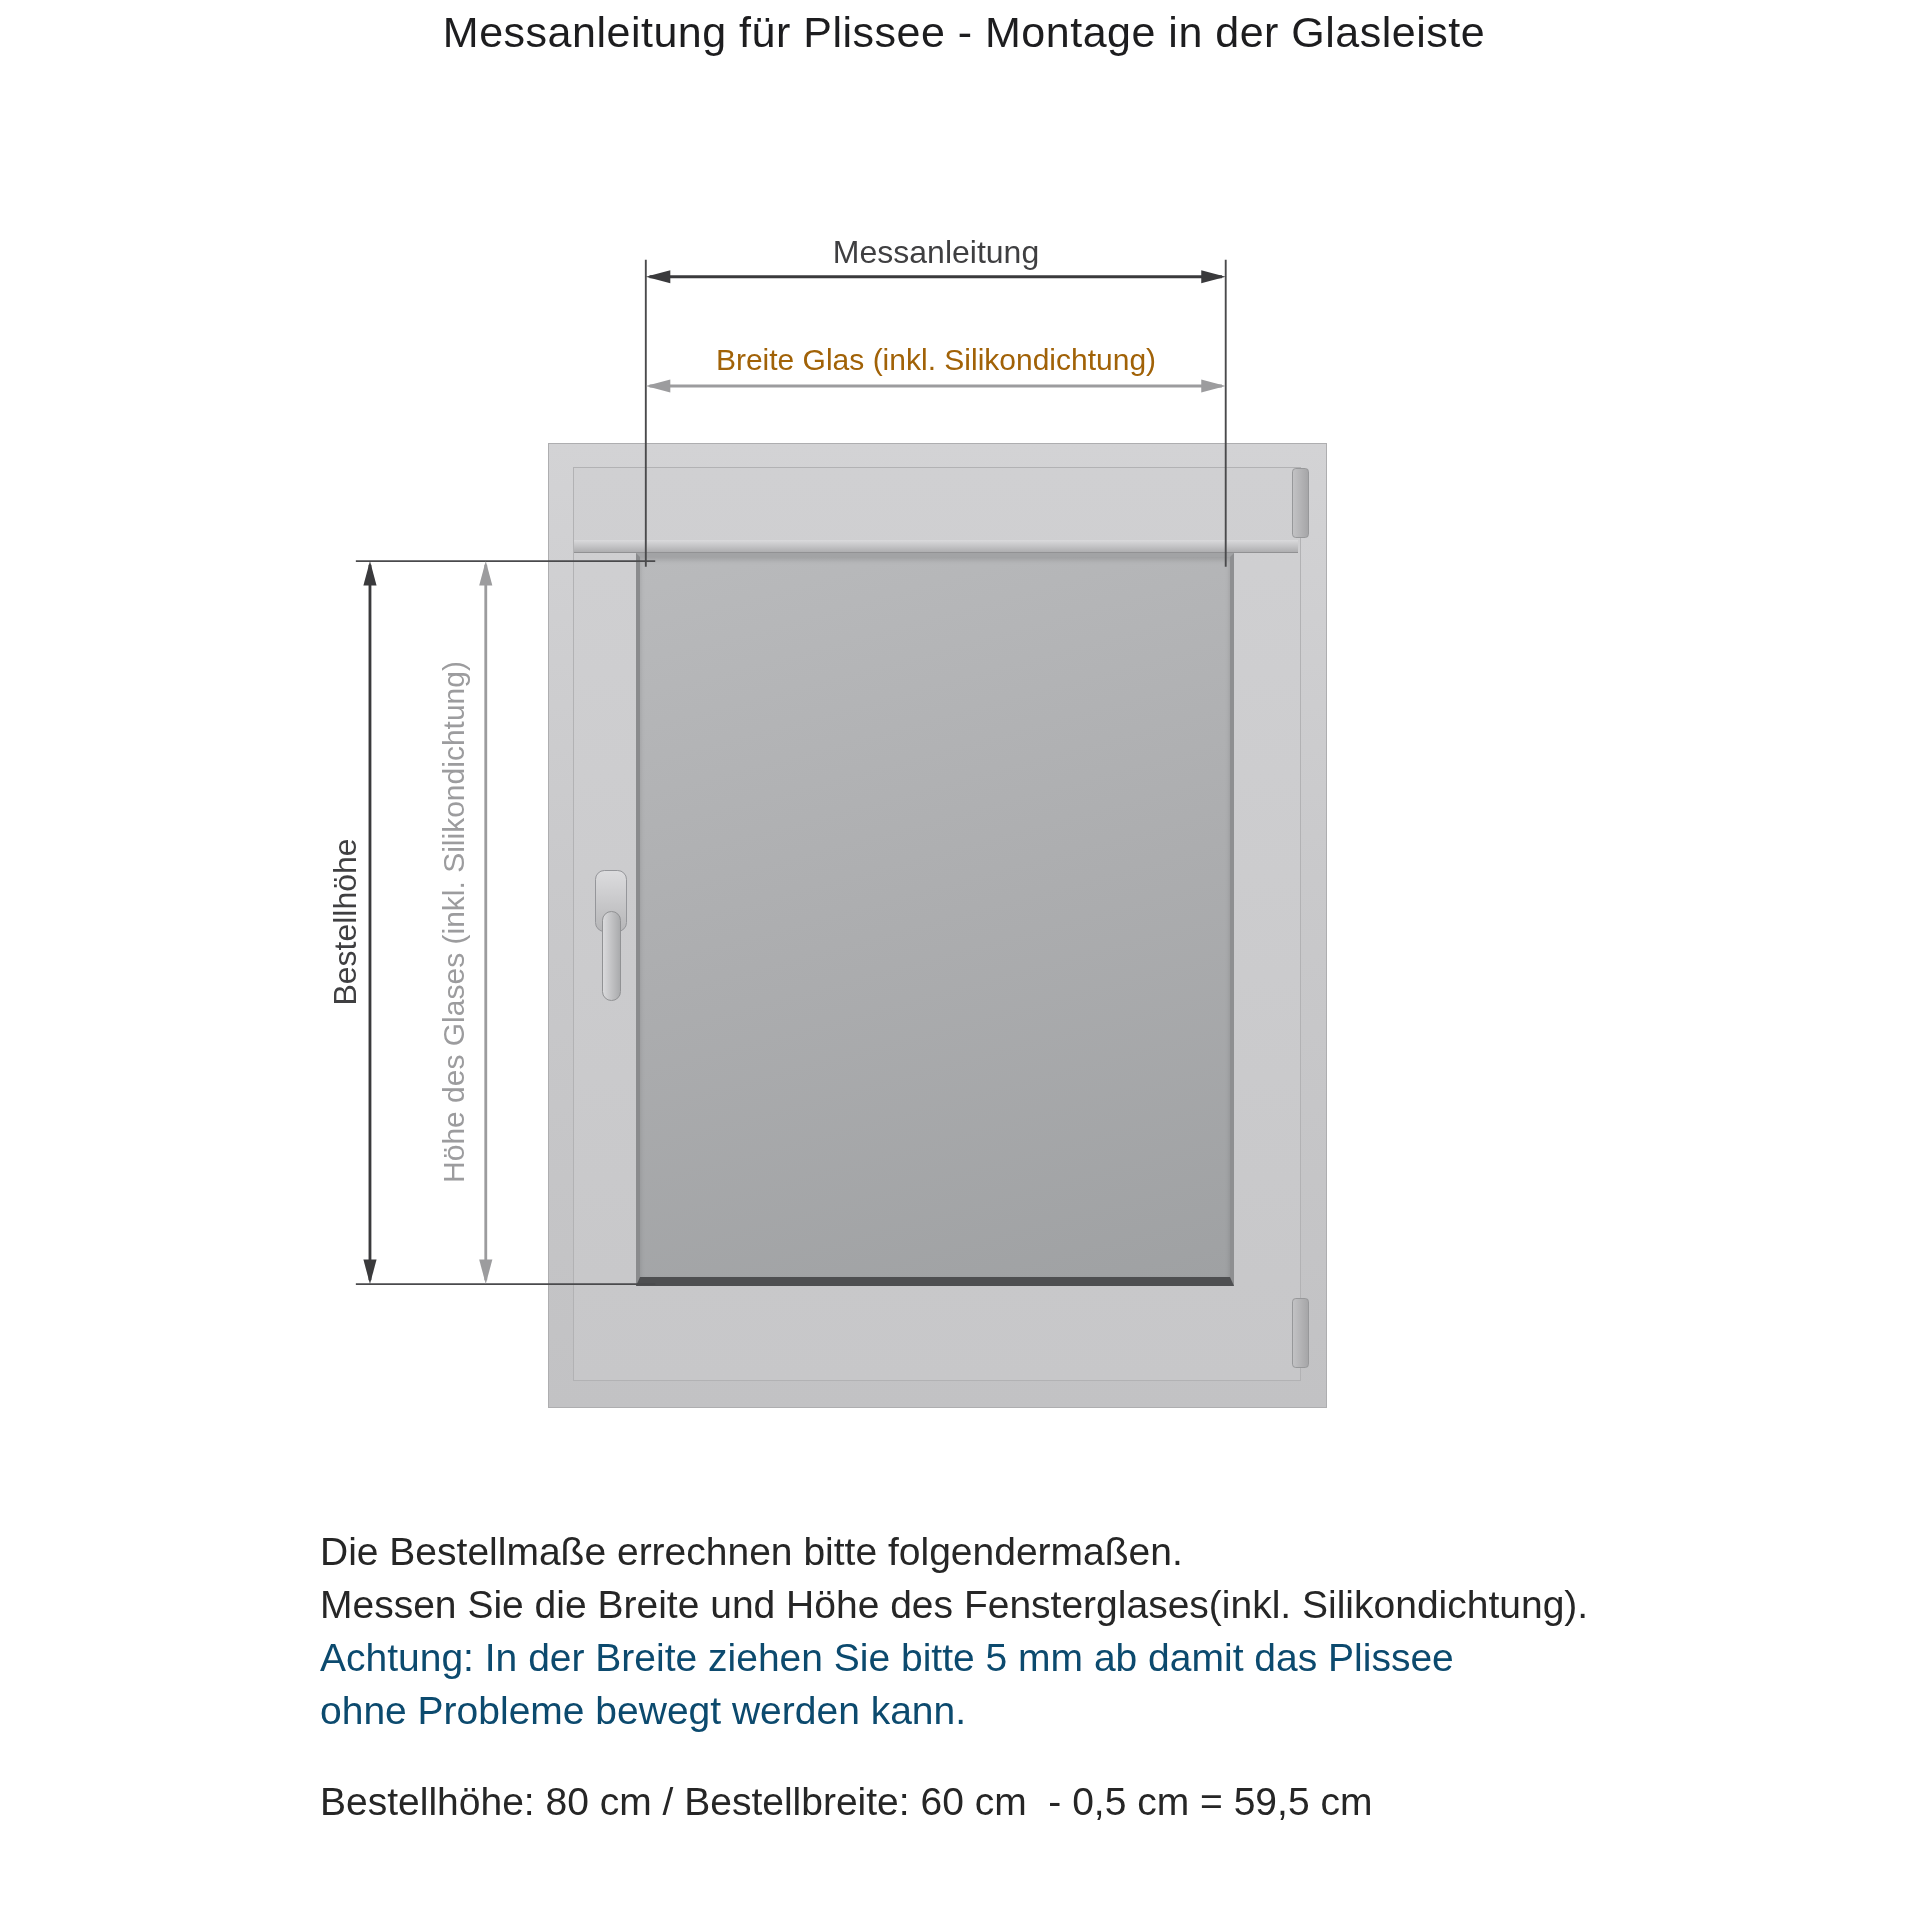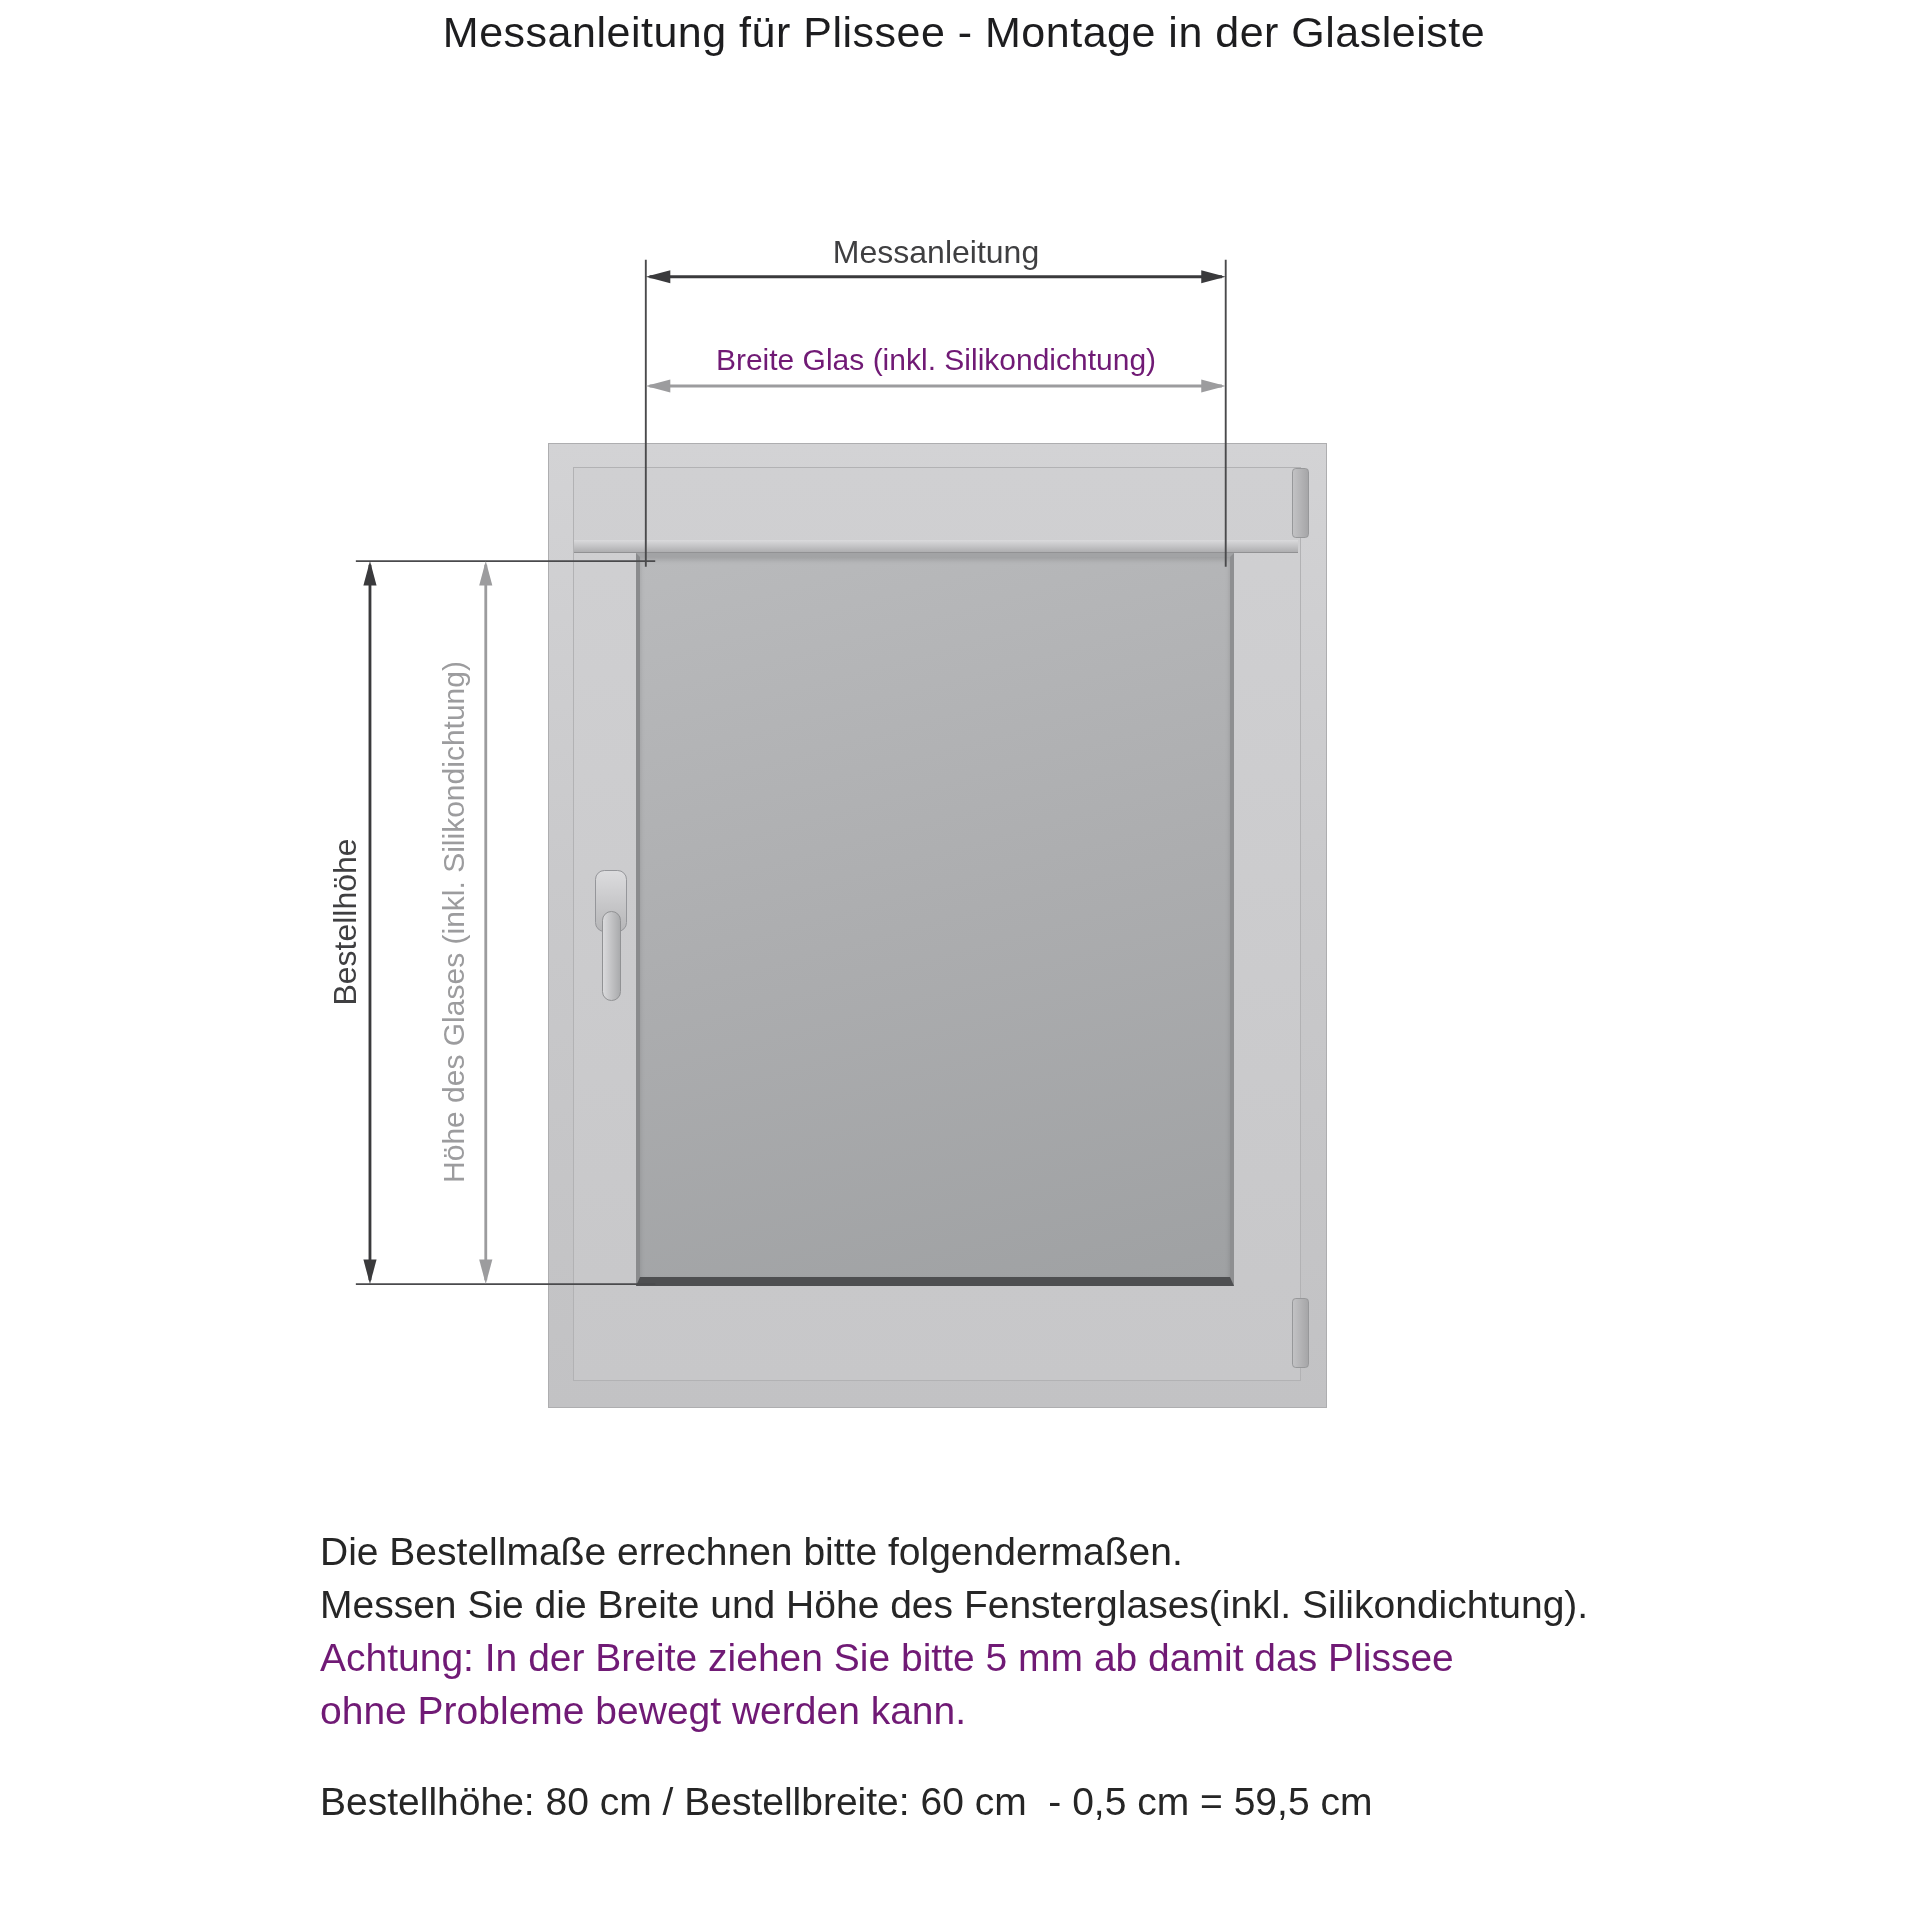--- a/index.html
+++ b/index.html
@@ -63,38 +63,38 @@
   .head-primary { fill: #3a3a3c; }
   .head-secondary { fill: #9c9c9e; }
 
   .dim-label { position: absolute; white-space: nowrap; }
   .lbl-order-width {
     left: 936px; top: 252px; transform: translate(-50%, -50%);
     font-size: 32px; color: #3f3f41;
   }
   .lbl-glass-width {
     left: 936px; top: 360px; transform: translate(-50%, -50%);
-    font-size: 30px; color: #701a75;
+    font-size: 30px; color: #a16207;
   }
   .lbl-order-height {
     left: 345px; top: 922px; transform: translate(-50%, -50%) rotate(-90deg);
     font-size: 32px; color: #3f3f41;
   }
   .lbl-glass-height {
     left: 454px; top: 922px; transform: translate(-50%, -50%) rotate(-90deg);
     font-size: 30px; color: #9c9c9e;
   }
 
   
   .instructions {
     position: absolute; left: 320px; top: 1525px; width: 1469px;
     font-size: 39px; color: #262626;
   }
   .text-line { line-height: 53px; white-space: pre-wrap; }
-  .text-line.warning { color: #701a75; }
+  .text-line.warning { color: #0c4a6e; }
   .spacer { height: 38px; }
   .indented { padding-left: 160px; }
 </style>
 </head>
 <body>
 
 <div class="canvas">
 
   <div class="page-title">Messanleitung für Plissee - Montage in der Glasleiste</div>
 

